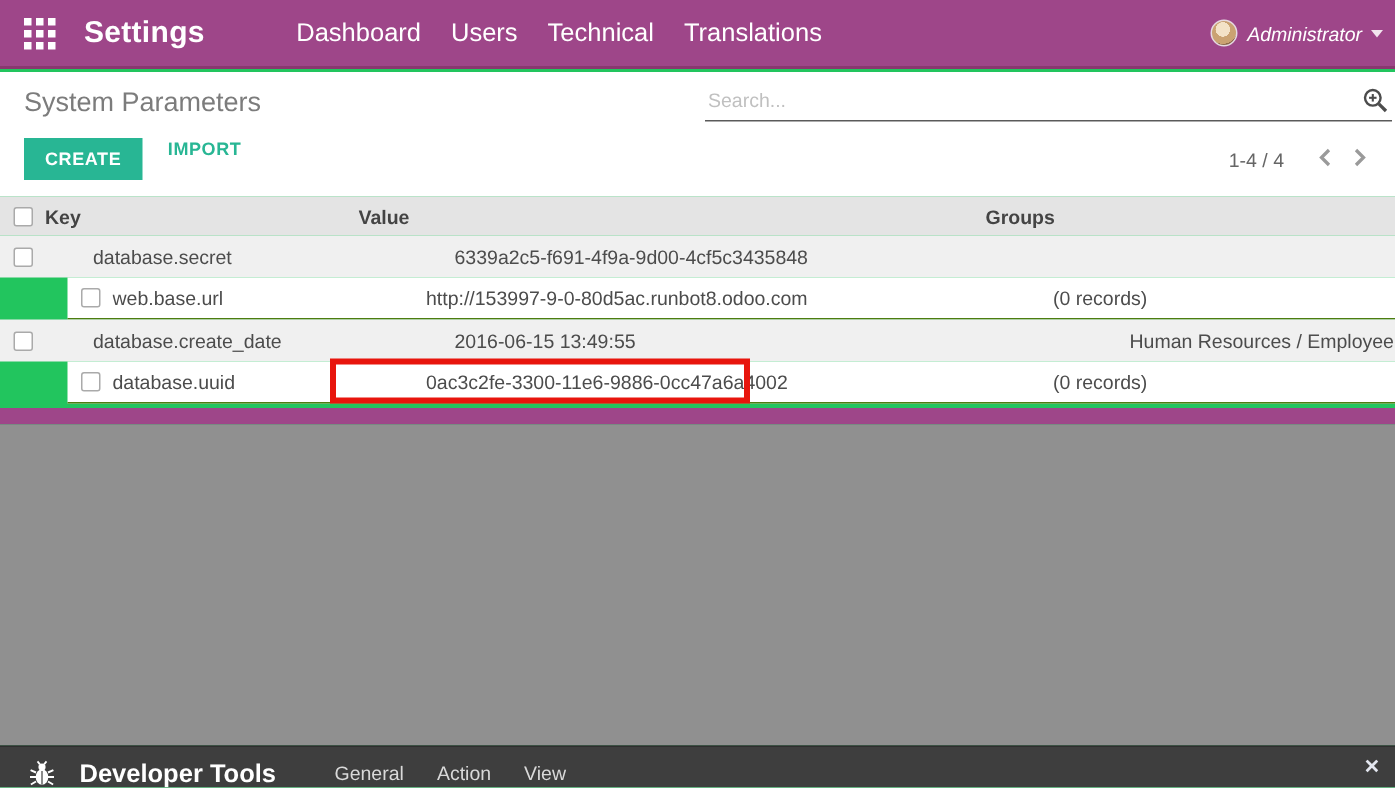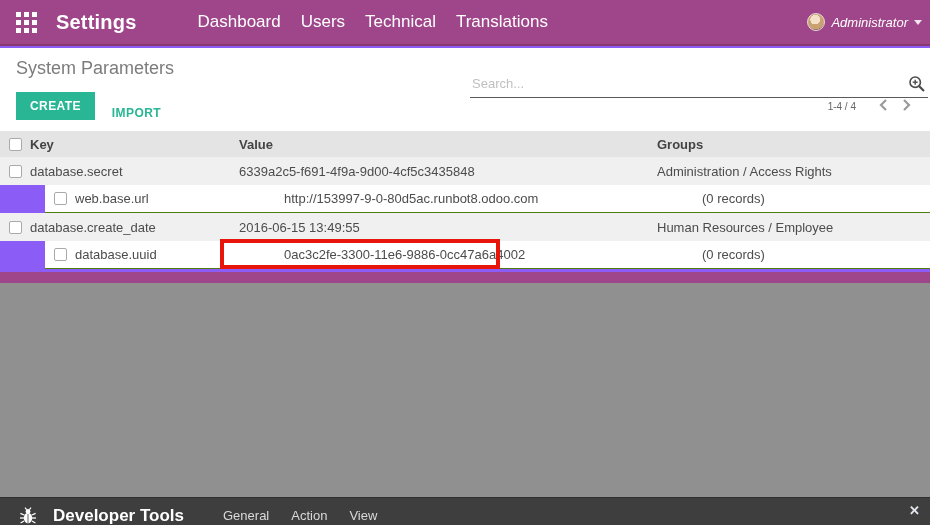--- a/index.html
+++ b/index.html
@@ -1,18 +1,18 @@
 <!DOCTYPE html>
 <html><head>
 <meta charset="utf-8">
 <style>
   * { box-sizing: border-box; margin: 0; padding: 0; }
   html, body { width: 930px; height: 525px; overflow: hidden; }
   body { font-family: "Liberation Sans", sans-serif; background: #ffffff; }
-  .screen { position: relative; width: 930px; height: 525px; overflow: hidden; background: #8b5cf6; }
+  .screen { position: relative; width: 930px; height: 525px; overflow: hidden; background: #22c55e; }
 
   
   .topbar {
     position: absolute; top: 0; left: 0; right: 0; height: 46px;
     background: #9E4689; border-bottom: 2px solid #88386F;
     display: flex; align-items: center; color: #fff;
   }
   .apps-grid { width: 21px; height: 21px; margin-left: 16px; display: grid;
     grid-template-columns: repeat(3, 5px); grid-template-rows: repeat(3, 5px); gap: 3px; cursor: pointer; }
   .apps-grid span { background: #fff; width: 5px; height: 5px; display: block; }
@@ -23,40 +23,40 @@
   .avatar { width: 18px; height: 18px; border-radius: 50%;
     background: radial-gradient(circle at 45% 35%, #f3e2c7 0 35%, #caa272 36% 70%, #8d6a4a 71% 100%);
     border: 1px solid #e6d9e2; }
   .user-name { font-size: 13px; margin-left: 6px; font-style: italic; }
   .caret-down { width: 0; height: 0; margin-left: 6px; border-left: 4px solid transparent;
     border-right: 4px solid transparent; border-top: 5px solid #f2e4ee; }
 
   
   .control-panel { position: absolute; top: 48px; left: 0; right: 0; height: 83px; background: #fff; }
   .page-title { position: absolute; left: 16px; top: 10px; font-size: 18px; color: #7c7c7c; }
-  .search-wrap { position: absolute; right: 2px; top: 24px; width: 458px; }
+  .search-wrap { position: absolute; right: 2px; top: 7px; width: 458px; }
   .search-input { width: 100%; border: none; border-bottom: 1px solid #5a5a5a; outline: none;
     font-size: 13px; padding: 4px 24px 6px 2px; color: #444; background: transparent;
     font-family: "Liberation Sans", sans-serif; }
   .search-input::placeholder { color: #c0c0c0; }
   .search-zoom-icon { position: absolute; right: 2px; top: 3px; width: 18px; height: 18px; cursor: pointer; }
-  .btn-row { position: absolute; left: 16px; top: 44px; display: flex; align-items: flex-end; }
+  .btn-row { position: absolute; left: 16px; top: 44px; display: flex; align-items: flex-start; }
   .btn-create { background: #28B694; color: #fff; border: none; font-size: 12px; font-weight: bold;
     padding: 7px 14px; letter-spacing: 0.4px; cursor: pointer; font-family: "Liberation Sans", sans-serif; }
   .btn-import { background: none; border: none; color: #28B694; font-size: 12px; font-weight: bold;
     margin-left: 17px; letter-spacing: 0.4px; cursor: pointer; font-family: "Liberation Sans", sans-serif; }
   .pager { position: absolute; right: 12px; top: 48px; display: flex; align-items: center; }
-  .pager-text { font-size: 10px; color: #666; margin-right: 16px; }
+  .pager-text { font-size: 13px; color: #666; margin-right: 16px; }
   .pager-btn { background: none; border: none; cursor: pointer; padding: 2px 6px; }
 
   
   .list-table { position: absolute; top: 131px; left: 0; right: 0; }
   .trow { display: flex; align-items: center; height: 28px; font-size: 13px; color: #4c4c4c; }
   .trow.thead { height: 26px; background: #e4e4e4; font-weight: bold; color: #444; }
-  .trow.stripe { background: #f0f0f0; }
+  .trow.stripe { background: #f0f0f0; gap: 32px; }
   .trow.plain { background: #ffffff; border-bottom: 1px solid #4d7c0f; margin-left: 45px; }
   .cell-check { width: 30px; display: flex; justify-content: center; align-items: center; flex: 0 0 30px; }
   .checkbox { width: 13px; height: 13px; background: #fff; border: 1px solid #aaa; border-radius: 2px; cursor: pointer; }
   .cell-key { flex: 0 0 209px; padding-right: 10px; overflow: hidden; white-space: nowrap; }
   .cell-value { flex: 0 0 418px; padding-right: 10px; overflow: hidden; white-space: nowrap; }
   .cell-groups { flex: 1 1 auto; overflow: hidden; white-space: nowrap; }
 
   
   .highlight-box { position: absolute; left: 220px; top: 239px; width: 280px; height: 30px;
     border: 4px solid #E8150D; pointer-events: none; }
@@ -147,21 +147,20 @@
       <div class="cell-value">Value</div>
       <div class="cell-groups">Groups</div>
     </div>
 
     <div class="trow stripe">
       <div class="cell-check">
           <div class="checkbox"></div>
         </div>
       <div class="cell-key">database.secret</div>
       <div class="cell-value">6339a2c5-f691-4f9a-9d00-4cf5c3435848</div>
-      <div class="cell-groups">Administration / Access Rights</div>
     </div>
 
     <div class="trow plain">
       <div class="cell-check">
           <div class="checkbox"></div>
         </div>
       <div class="cell-key">web.base.url</div>
       <div class="cell-value">http://153997-9-0-80d5ac.runbot8.odoo.com</div>
       <div class="cell-groups">(0 records)</div>
     </div>

